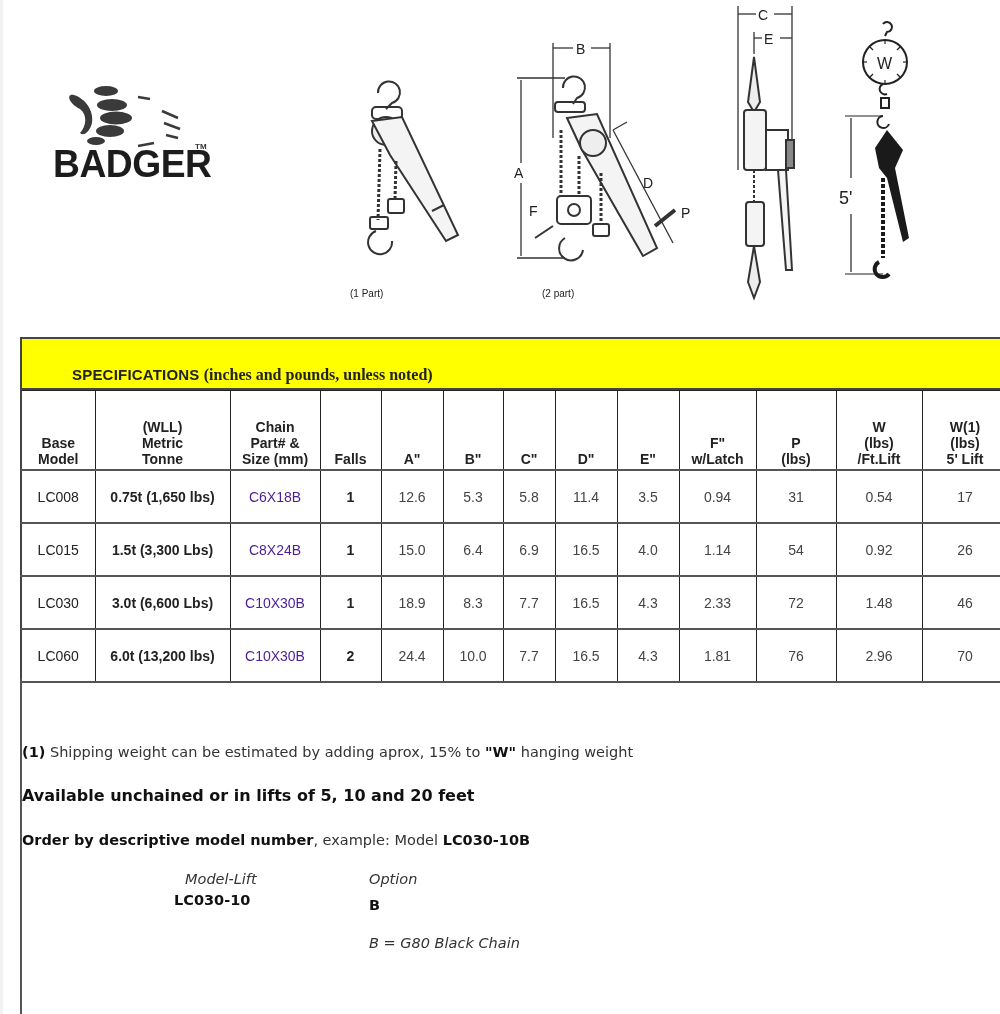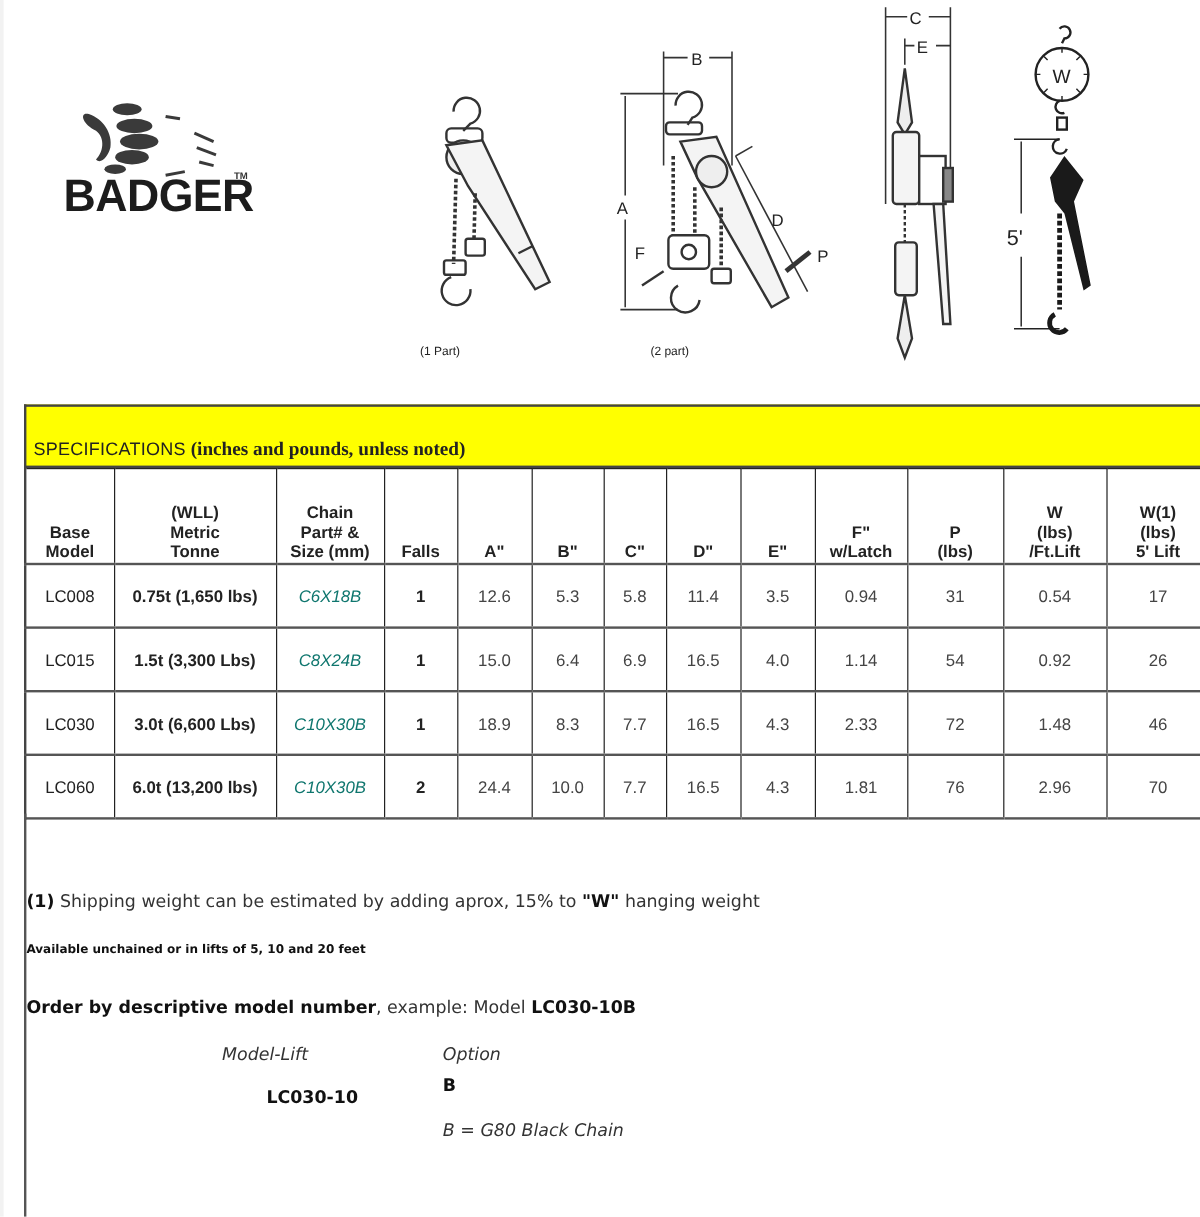--- a/index.html
+++ b/index.html
@@ -12,40 +12,40 @@
     .logo-text { position: absolute; left: 3px; top: 58px; font-family: "Liberation Sans", sans-serif; font-weight: 900; font-size: 38px; letter-spacing: -0.5px; color: #1c1c1c; transform: scaleX(0.98); transform-origin: left; }
     .logo-tm { position: absolute; left: 145px; top: 57px; font-size: 8px; font-weight: 700; color: #333; }
 
     .figure { position: absolute; }
     .fig-caption { position: absolute; font-size: 10px; color: #222; }
 
     
     .spec-wrap { position: absolute; left: 20px; top: 337px; width: 1000px; }
     .spec-banner { height: 53px; background: #ffff00; border-top: 2px solid #444; border-left: 2px solid #444; border-bottom: 2px solid #444; box-sizing: border-box; position: relative; }
     .spec-banner .title { position: absolute; left: 6px; bottom: 4px; font-size: 15px; color: #222; white-space: nowrap; }
-    .spec-banner .title .main { font-weight: 400; letter-spacing: 0.2px; }
+    .spec-banner .title .main { font-weight: 700; letter-spacing: 0.2px; margin-left: 44px; }
     .spec-banner .title .sub { font-size: 16px; font-weight: 700; font-family: Liberation Serif, serif; }
 
     table.spec { border-collapse: collapse; table-layout: fixed; font-size: 14px; }
     table.spec th, table.spec td { border: 1px solid #222; text-align: center; padding: 0; }
     table.spec th { height: 76px; vertical-align: bottom; font-weight: 700; font-size: 14px; line-height: 16px; padding-bottom: 2px; color: #222; }
     table.spec td { height: 51px; color: #444; font-size: 14px; }
     table.spec td.model { color: #222; }
     table.spec td.wll { font-weight: 700; color: #222; white-space: nowrap; }
-    table.spec td.chain { color: #0f766e; font-style: italic; }
+    table.spec td.chain { color: #4c1d95; }
     table.spec td.falls { font-weight: 700; color: #222; }
     table.spec tr.row td { border-bottom: 2px solid #555; }
     table.spec th { border-bottom: 2px solid #555; }
     table.spec tr:first-child th:first-child,
     table.spec td:first-child { border-left: 2px solid #444; }
 
     .notes-box { position: absolute; left: 20px; top: 678px; width: 1000px; height: 336px; border-left: 2px solid #555; }
     .note { position: absolute; left: 22px; font-family: "DejaVu Sans", sans-serif; font-size: 14.5px; color: #333; white-space: nowrap; }
     .note b { color: #111; }
-    .note.bold { font-weight: 700; color: #111; font-size: 10px; text-align: right; }
+    .note.bold { font-weight: 700; color: #111; font-size: 16px; text-align: right; }
     .order-label { position: absolute; font-family: "DejaVu Sans", sans-serif; font-size: 14.5px; color: #333; white-space: nowrap; font-style: italic; }
     .order-value { position: absolute; font-family: "DejaVu Sans", sans-serif; font-size: 14.5px; font-weight: 700; color: #111; white-space: nowrap; }
   </style>
 </head>
 <body>
 
 <div class="left-rule"></div>
 
 <div class="logo">
   <svg width="140" height="70" viewBox="0 0 140 70">
@@ -328,17 +328,17 @@
 
 <div class="notes-box">
   <div class="note" style="top:66px; left:0px;">
     <b>(1)</b><span> Shipping weight can be estimated by adding aprox, 15% to </span><b>"W"</b><span> hanging weight</span>
   </div>
   <div class="note bold" style="top:108px; left:0px;">Available unchained or in lifts of 5, 10 and 20 feet</div>
   <div class="note" style="top:154px; left:0px;">
     <b>Order by descriptive model number</b><span>, example: Model </span><b>LC030-10B</b>
   </div>
   <div class="order-label" style="left:163px; top:193px;">Model-Lift</div>
-  <div class="order-value" style="left:152px; top:229px;margin-left:48px;">LC030-10</div>
+  <div class="order-value" style="left:152px; top:214px;">LC030-10</div>
   <div class="order-label" style="left:347px; top:193px;">Option</div>
   <div class="order-value" style="left:347px; top:219px;">B</div>
   <div class="order-label" style="left:347px; top:257px;">B = G80 Black Chain</div>
 </div>
 
 </body></html>

